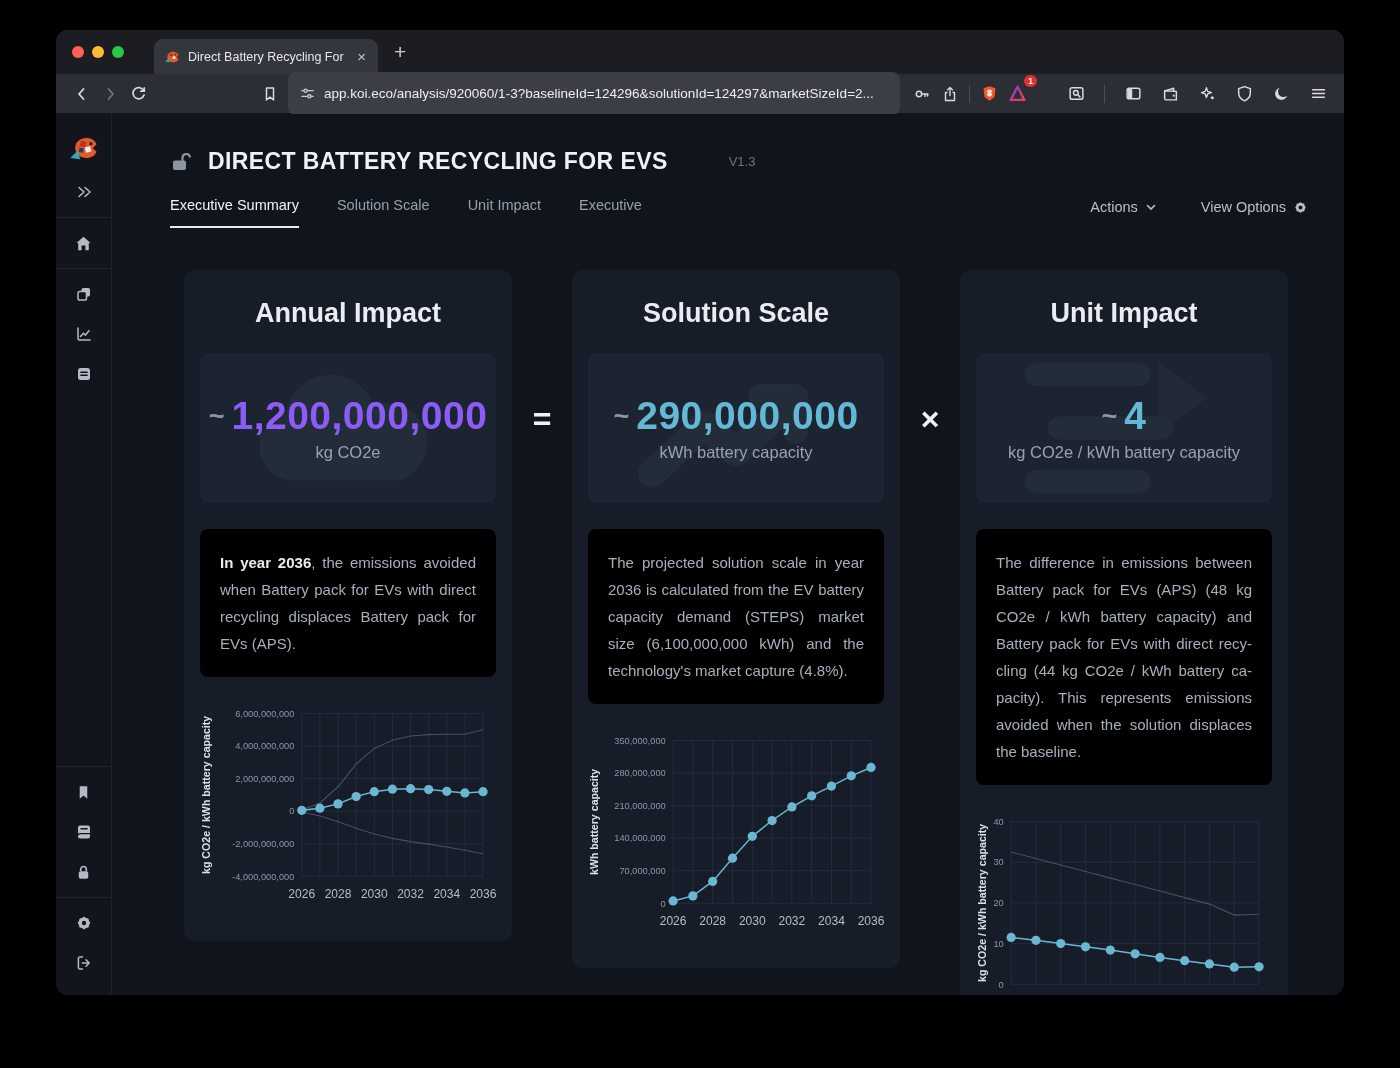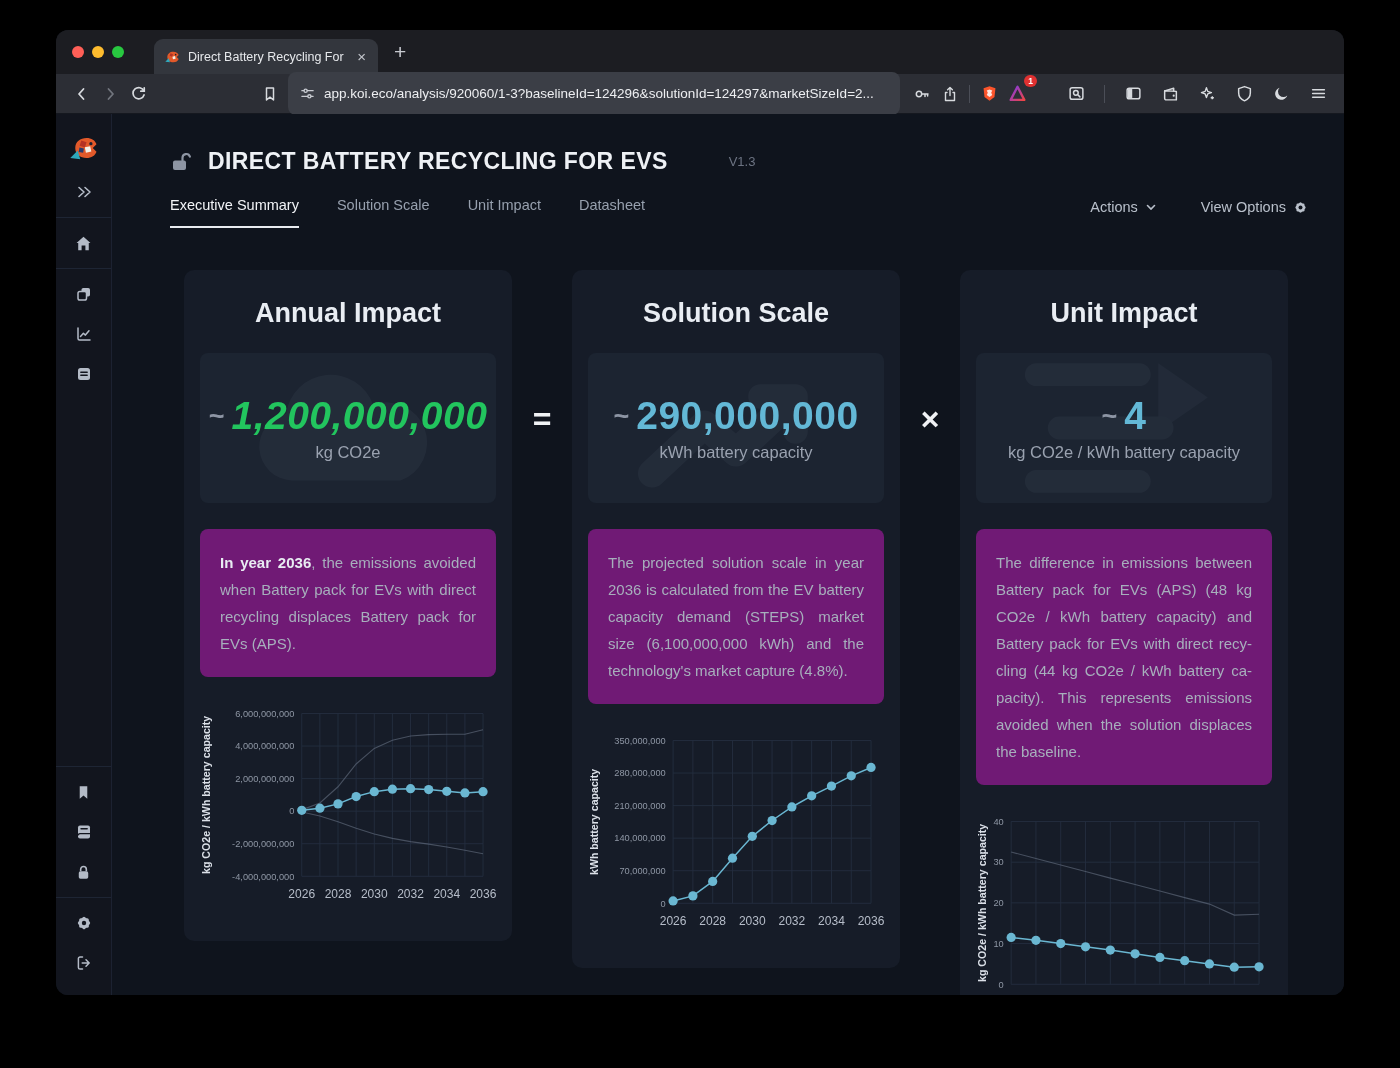--- a/index.html
+++ b/index.html
@@ -62,23 +62,23 @@
   .card { width:328px; background:#161c28; border-radius:10px; padding:16px; flex-shrink:0; }
   .card-title { text-align:center; font-size:27px; font-weight:700; color:#e9edf3;
     margin:12px 0 24px; }
   .statbox { position:relative; height:150px; background:#1c2431; border-radius:8px;
     display:flex; flex-direction:column; align-items:center; justify-content:center; overflow:hidden; }
   .wm { position:absolute; inset:0; display:flex; align-items:center; justify-content:center;
     color:#a9bad4; opacity:.05; }
   .stat-line { display:flex; align-items:center; gap:7px; position:relative; }
   .approx { font-size:27px; color:#8d95a4; font-weight:700; }
   .value { font-size:39px; font-weight:700; letter-spacing:.5px; }
-  .v-yellow { color:#22c55e;font-style:italic; } .v-blue { color:#63b8d6; }
+  .v-yellow { color:#8b5cf6; } .v-blue { color:#63b8d6; }
   .unit { font-size:16.5px; color:#9aa2b0; margin-top:5px; position:relative; }
-  .textbox { background:#701a75; border-radius:8px; margin-top:26px; padding:20px;
+  .textbox { background:#000000; border-radius:8px; margin-top:26px; padding:20px;
     font-size:15px; line-height:1.8; color:#a7afbc; text-align:justify; hyphens:manual; }
   .textbox b { color:#e8ecf2; font-weight:700; }
   .opwrap { width:60px; display:flex; justify-content:center; margin-top:131px; flex-shrink:0; }
   .op { font-size:32px; font-weight:700; color:#f0f2f5; }
   .chartbox { margin-top:22px; display:flex; justify-content:flex-start; }
   svg.chart text { font-family:"Liberation Sans", sans-serif; }
   svg.chart .grid { stroke:#242e3f; stroke-width:1; }
   svg.chart .ytick { fill:#8e96a4; font-size:10px; }
   svg.chart .xtick { fill:#b6bdc9; font-size:13px; }
   svg.chart .ylab  { fill:#dbe0e8; font-size:11.5px; font-weight:700; }
@@ -308,21 +308,21 @@
             </svg>
         </span>
         <span class="hdr-title">DIRECT BATTERY RECYCLING FOR EVS</span>
         <span class="hdr-ver">V1.3</span>
       </div>
 
       <div class="tabsrow">
         <span class="ptab active">Executive Summary</span>
         <span class="ptab">Solution Scale</span>
         <span class="ptab">Unit Impact</span>
-        <span class="ptab">Datasheet</span>
+        <span class="ptab">Executive</span>
         <span class="tabs-right">
           <span class="tr-item">
             <span>Actions</span>
             <svg width="12" height="12" viewBox="0 0 12 12" fill="none" stroke="currentColor" stroke-width="1.6" stroke-linecap="round">
                 <path d="M2.5 4.5 6 8l3.5-3.5"></path>
               </svg>
           </span>
           <span class="tr-item">
             <span>View Options</span>
             <svg width="15" height="15" viewBox="0 0 18 18">

